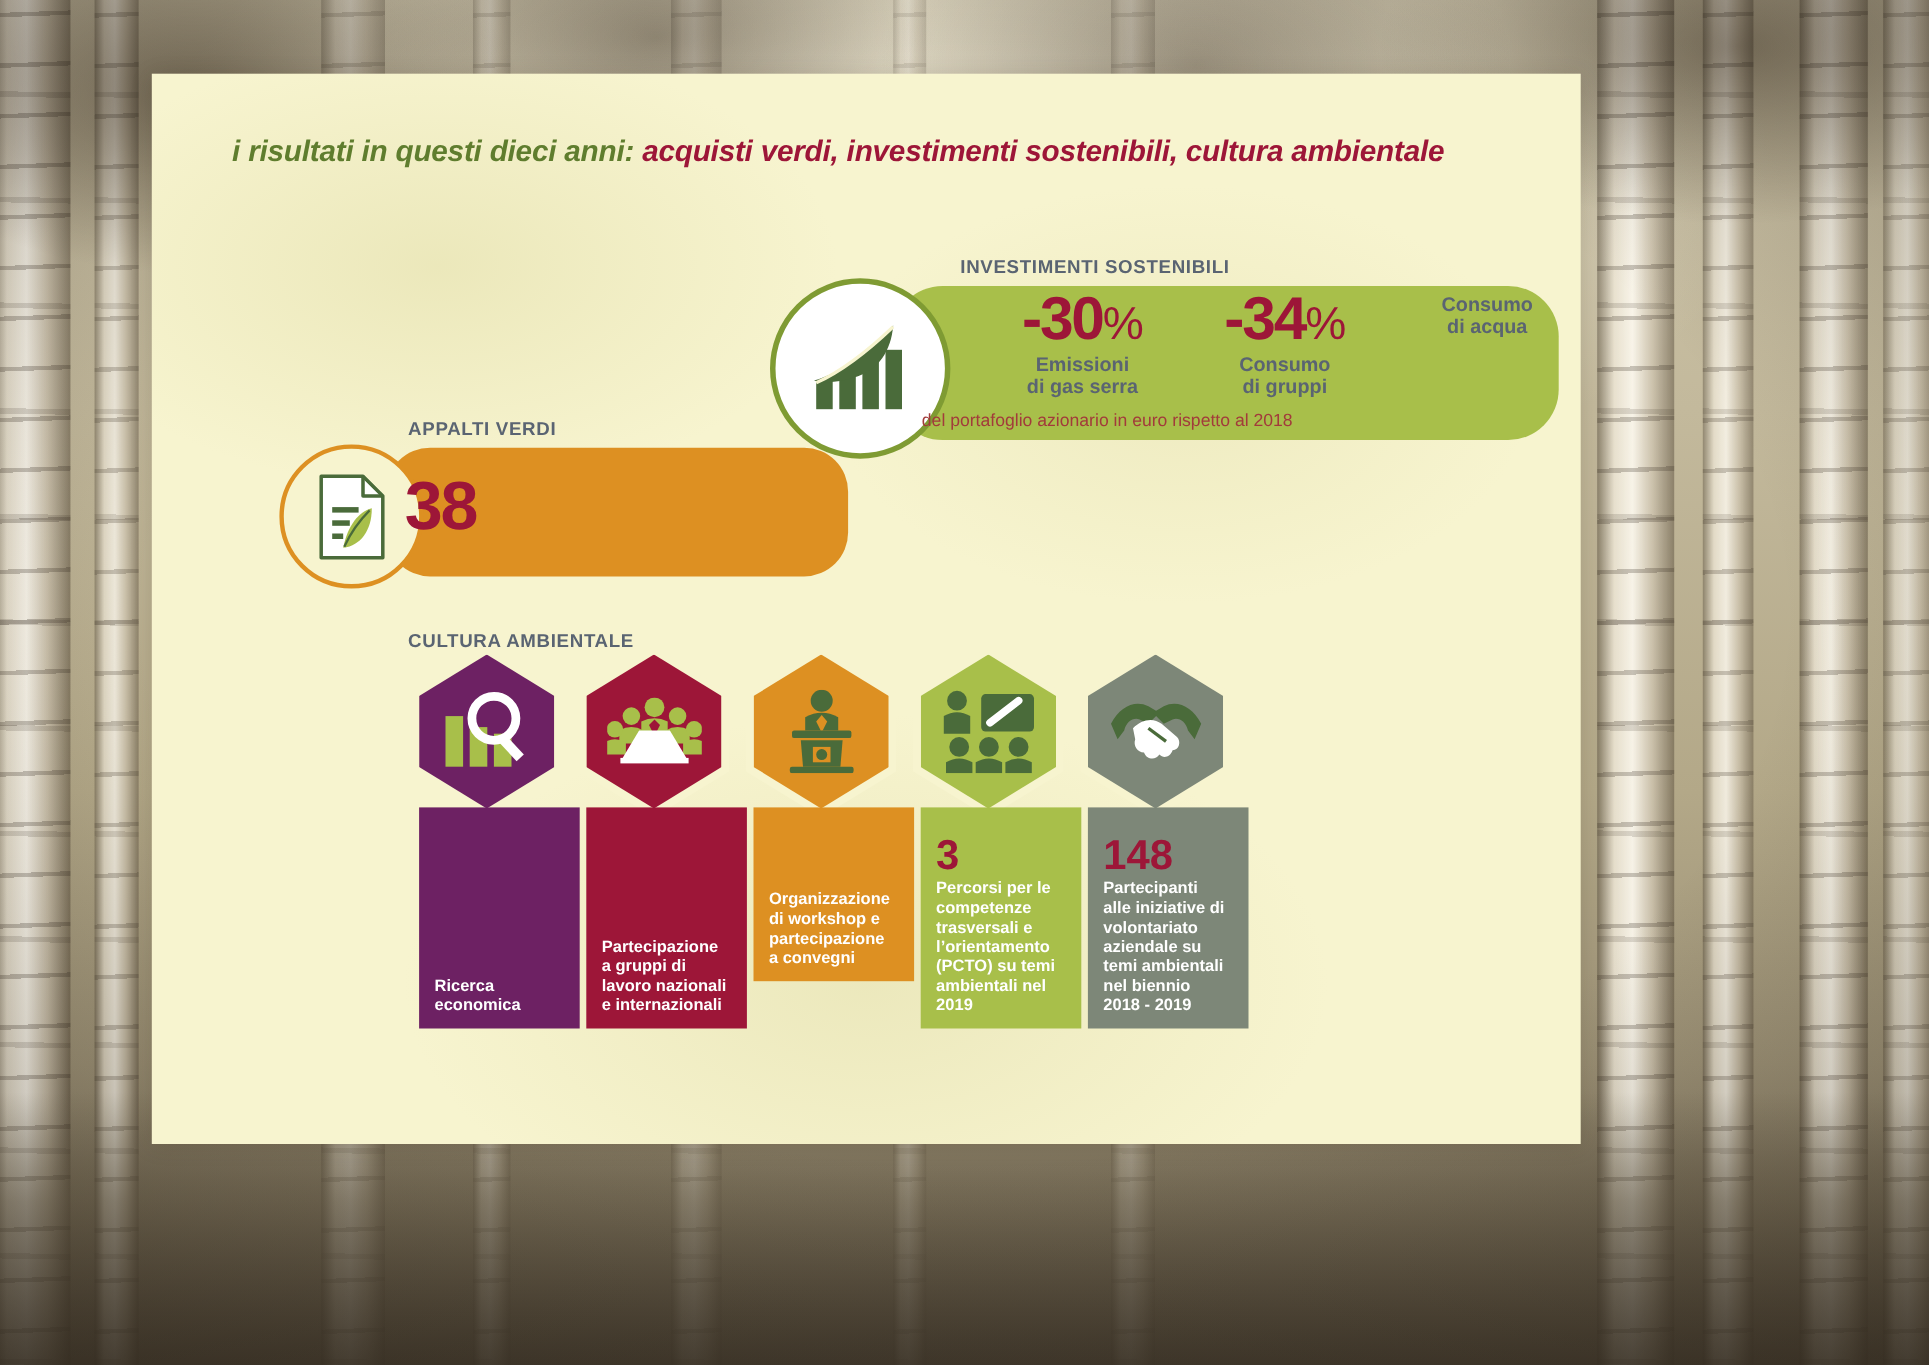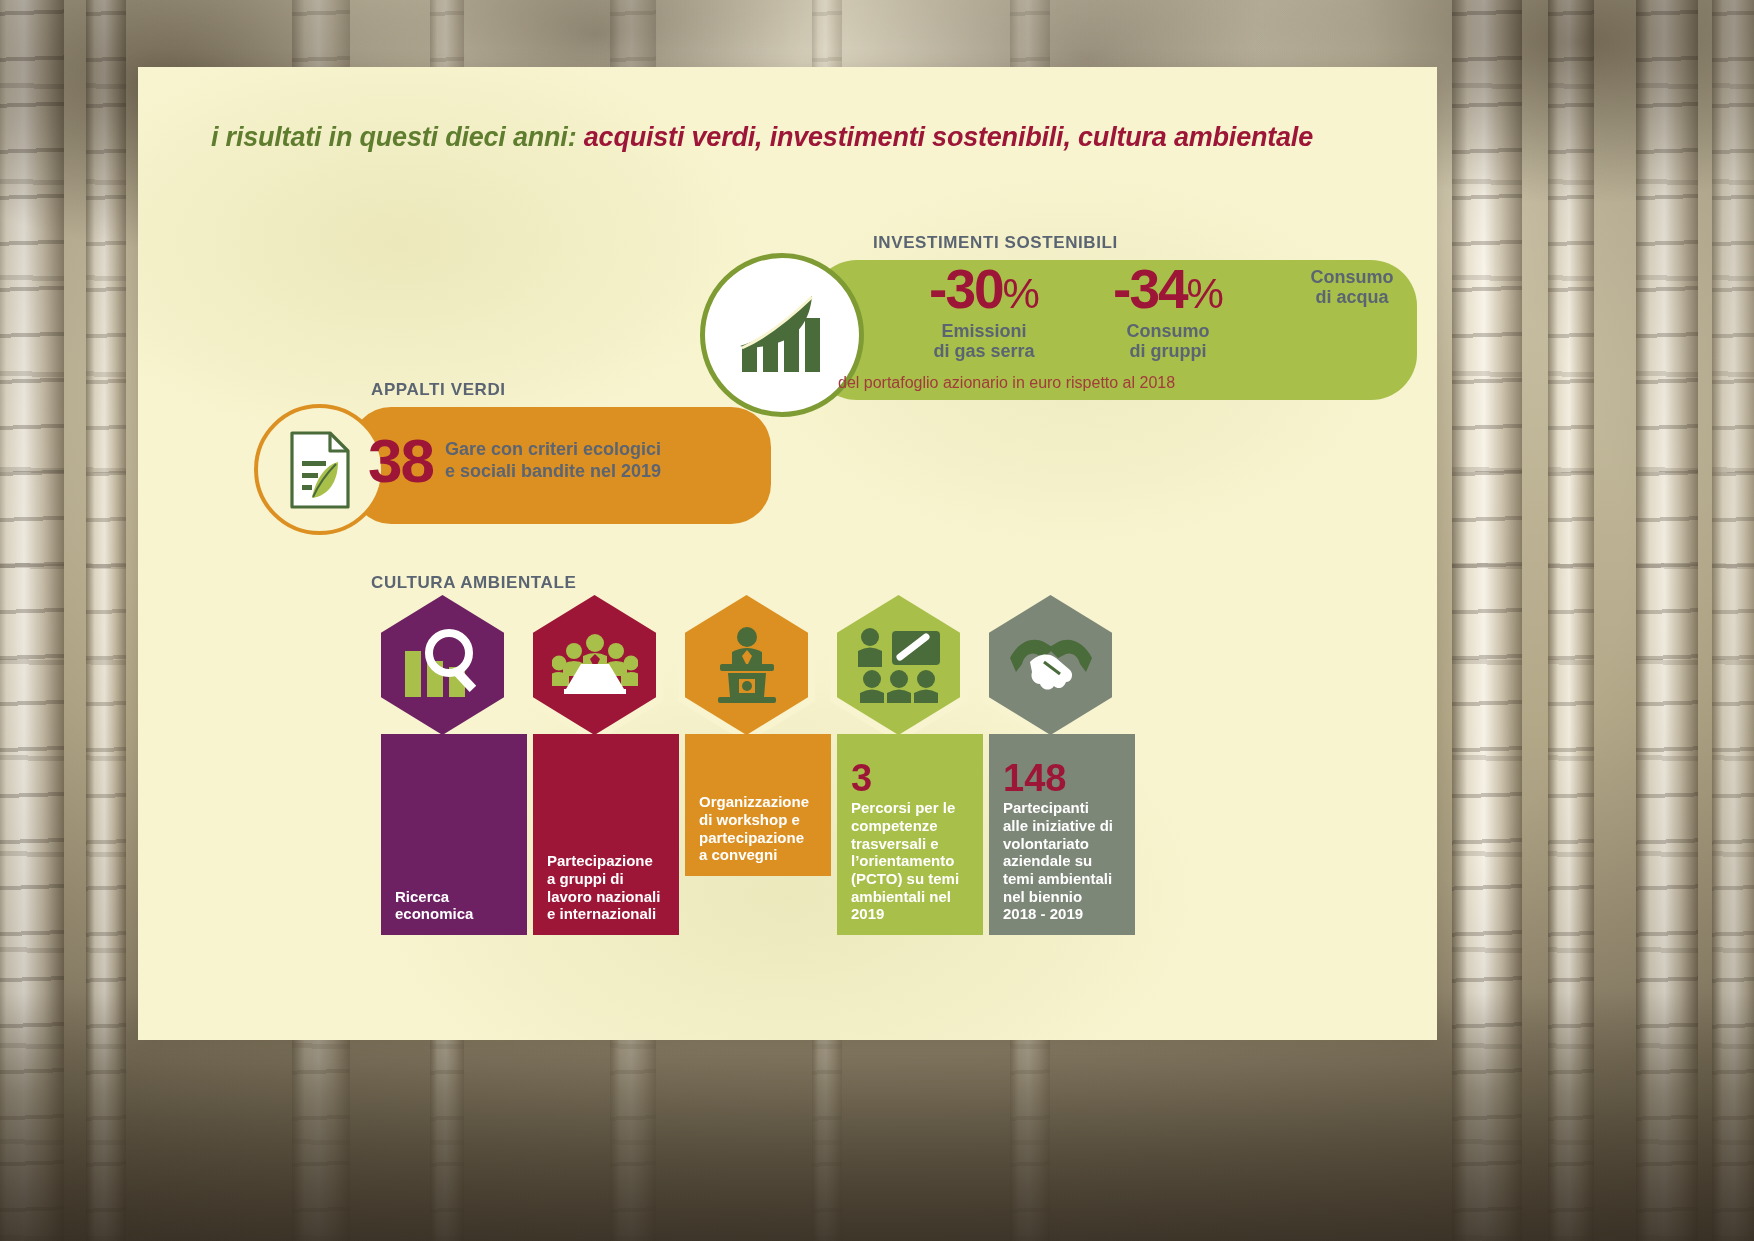--- a/index.html
+++ b/index.html
@@ -237,24 +237,20 @@
         <rect x="16" y="43" width="16" height="5" fill="#4a6b3a"></rect>
         <rect x="16" y="55" width="10" height="5" fill="#4a6b3a"></rect>
         <path d="M52 32 C52 52 42 66 26 68 C30 48 40 35 52 32 Z" fill="#a8bf4a"></path>
         <path d="M50 34 C40 44 32 56 27 67" stroke="#4a6b3a" stroke-width="2" fill="none"></path>
       </svg>
     </span>
   </div>
 
   <div id="appalti-content">
     <div id="appalti-num">38</div>
-    <div id="appalti-lbl">
-      <div>Gare con criteri ecologici</div>
-      <div>e sociali bandite nel 2019</div>
-    </div>
   </div>
 
   <div class="sect-head" id="head-cultura">CULTURA AMBIENTALE</div>
 
   <div id="cultura">
 
     <div>
       <div class="hex-outer" style="left:3px;"></div>
       <div class="hex" style="left:10px;top:0;background:#6d2163;">
         <span>
@@ -317,21 +313,21 @@
             <path d="M26 25 q15 -8 30 0 v12 H26 Z" fill="#4a6b3a"></path>
             <path d="M41 23 l5 6 -5 10 -5 -10 Z" fill="#dd9022"></path>
             <rect x="14" y="37" width="54" height="7" rx="2" fill="#4a6b3a"></rect>
             <path d="M22 46 H60 L58 70 H24 Z" fill="#4a6b3a"></path>
             <rect x="33" y="52" width="16" height="14" fill="#dd9022"></rect>
             <circle cx="41" cy="59" r="5" fill="#4a6b3a"></circle>
             <rect x="12" y="70" width="58" height="6" rx="2" fill="#4a6b3a"></rect>
           </svg>
         </span>
       </div>
-      <div class="col" style="left:314px;height:142px;background:#dd9022;">
+      <div class="col" style="left:314px;height:158px;background:#dd9022;">
         <div class="inner">
           <div class="num"></div>
           <div class="txt" style="white-space:pre-line;">Organizzazione
 di workshop e
 partecipazione
 a convegni</div>
         </div>
       </div>
     </div>
 

